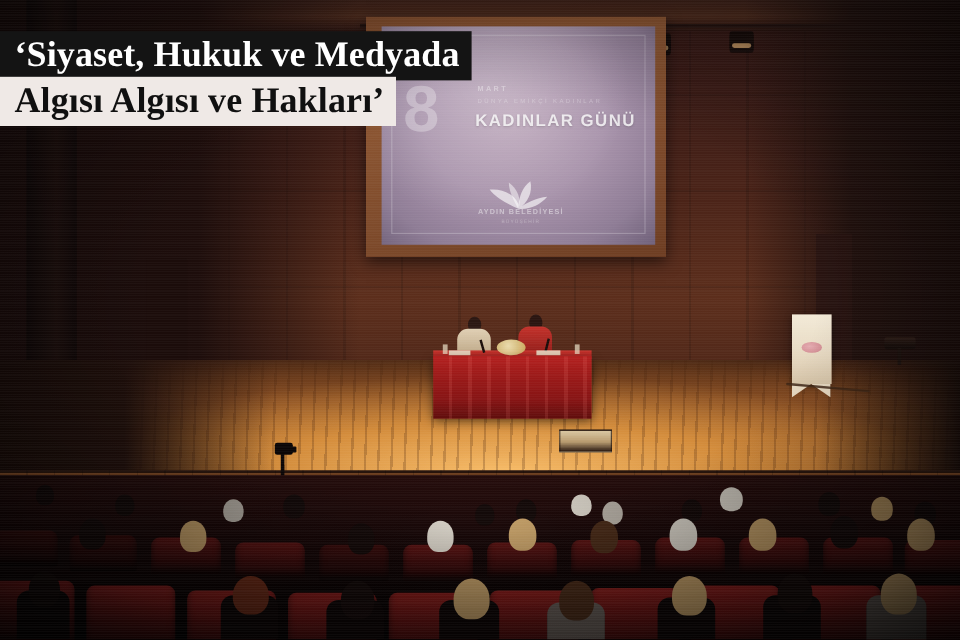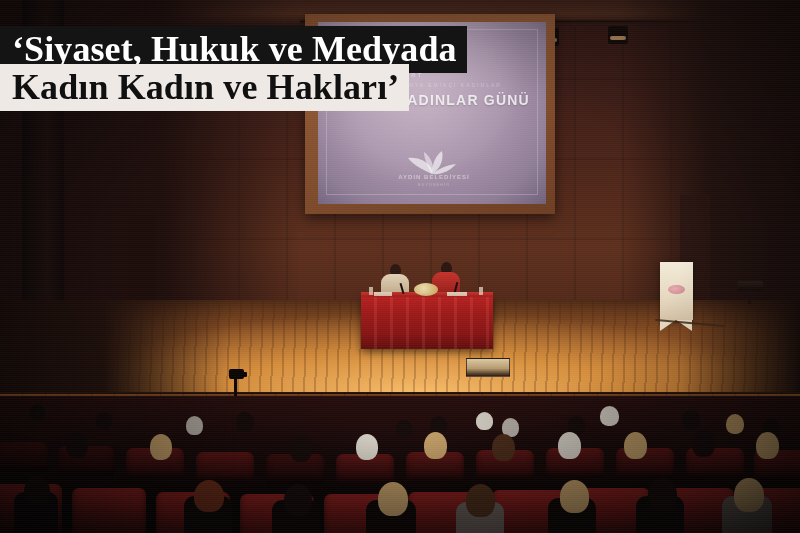--- a/index.html
+++ b/index.html
@@ -297,21 +297,21 @@
 
   
   .headline{
     position:absolute;left:0;top:26px;width:800px;
     z-index:40;
   }
   .hl-line{
     display:inline-block;
     font-family:"Liberation Serif", serif;
     font-weight:700;
-    font-size:36px;
+    font-size:30px;
     line-height:1.0;
     letter-spacing:.1px;
     padding:5px 10px 6px 12px;
     white-space:nowrap;
   }
   .hl-line.dark{
     background:#141414;
     color:#ffffff;
   }
   .hl-line.lightbar{
@@ -488,17 +488,17 @@
 
     <div class="vignette"></div>
     <div class="grain"></div>
   </div>
 
   <div class="headline">
     <span class="hl-row">
       <span class="hl-line dark">‘Siyaset, Hukuk ve Medyada</span>
     </span>
     <span class="hl-row r2">
-      <span class="hl-line lightbar">Kadın Kadın ve Hakları’</span>
+      <span class="hl-line lightbar">Algısı Algısı ve Hakları’</span>
     </span>
   </div>
 
 </div>
 
 </body></html>

